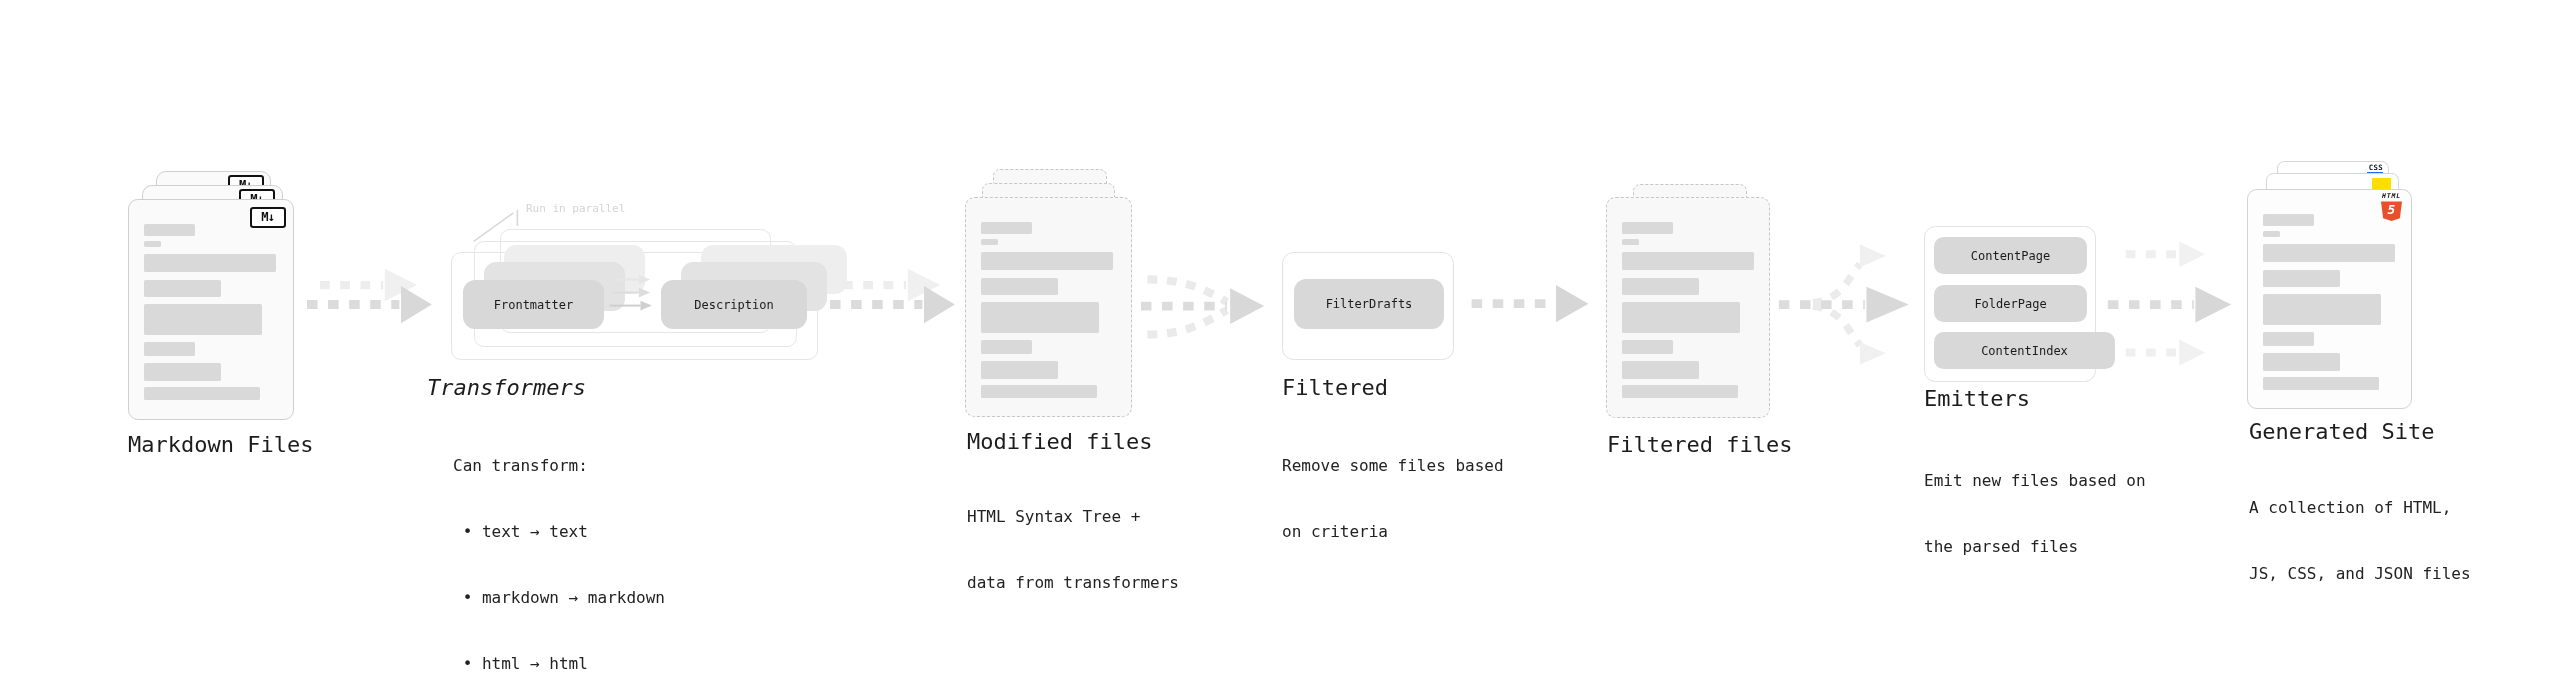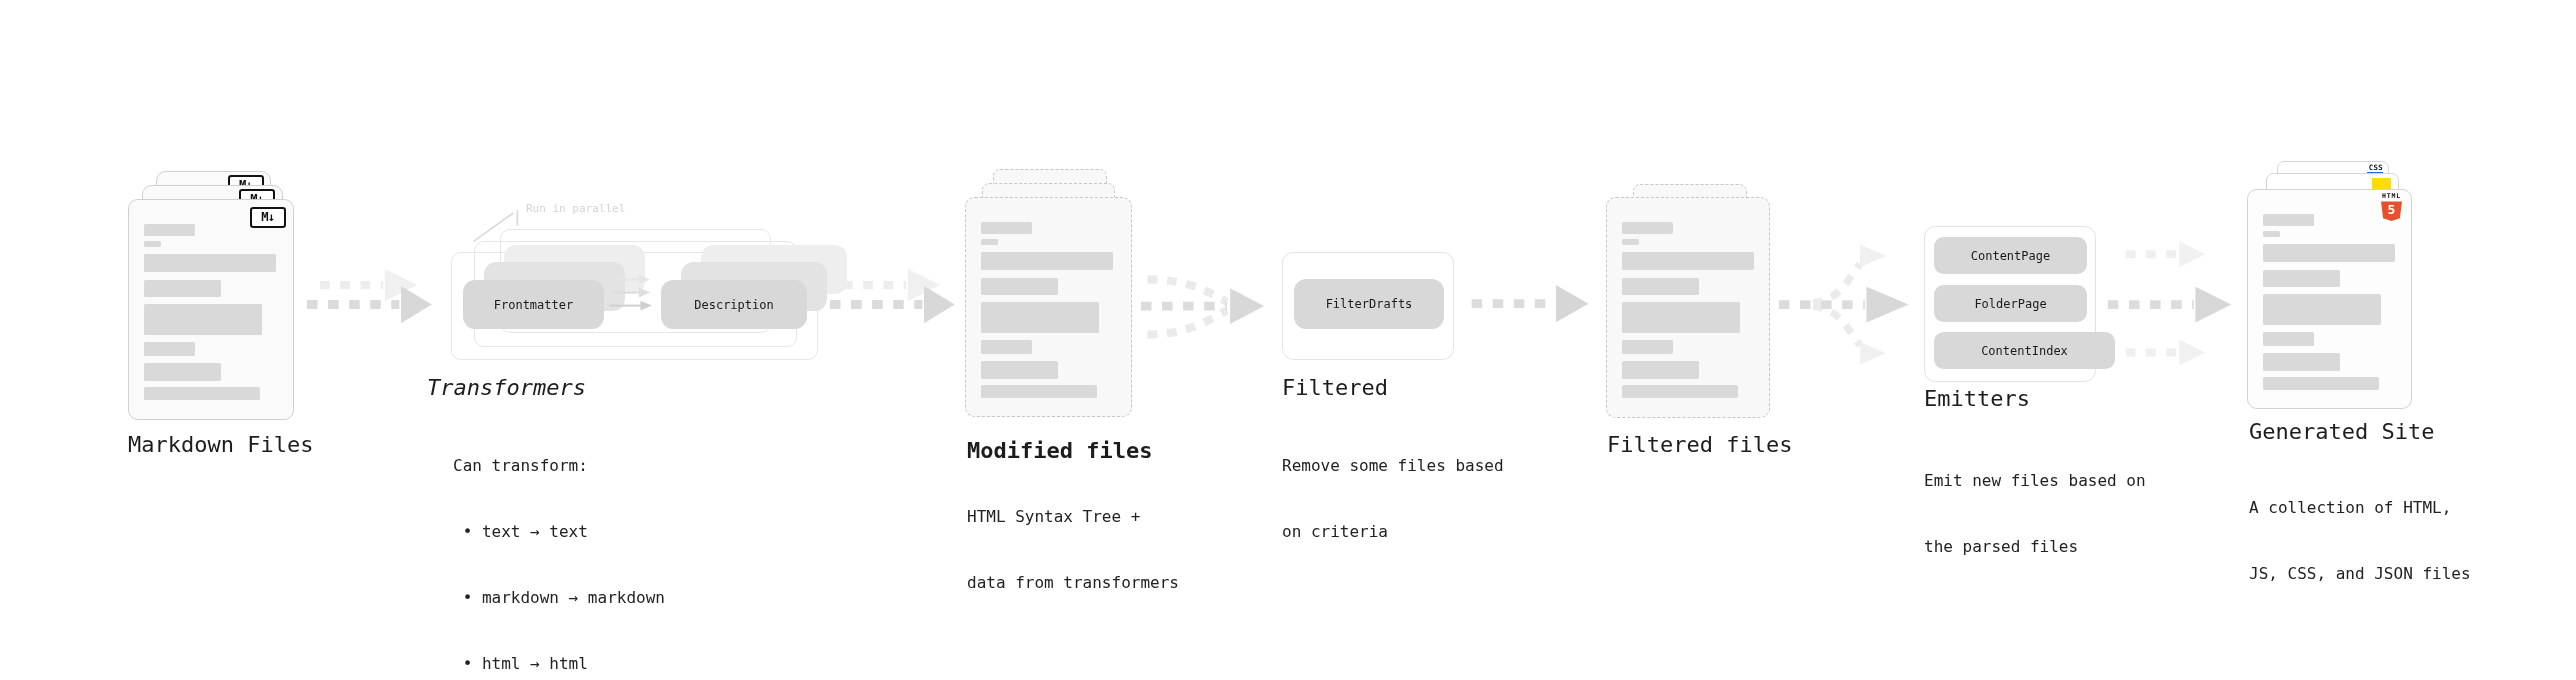--- a/index.html
+++ b/index.html
@@ -125,21 +125,21 @@
           <div class="bar" style="width: 51px; height: 11.4px; margin-top: 0px;"></div>
           <div class="bar" style="width: 17px; height: 5.7px; margin-top: 5.7px;"></div>
           <div class="bar" style="width: 132px; height: 18px; margin-top: 7.3px;"></div>
           <div class="bar" style="width: 77px; height: 17px; margin-top: 7.3px;"></div>
           <div class="bar" style="width: 118px; height: 31px; margin-top: 7.3px;"></div>
           <div class="bar" style="width: 51px; height: 14px; margin-top: 7.3px;"></div>
           <div class="bar" style="width: 77px; height: 18px; margin-top: 6.5px;"></div>
           <div class="bar" style="width: 116px; height: 12.2px; margin-top: 6.5px;"></div>
         </div>
     </div>
-    <div class="title" style="left:967px;top:438px;font-weight:bold;">Modified files</div>
+    <div class="title" style="left:967px;top:429px;">Modified files</div>
     <div class="body-text" style="left:967px;top:462px;">
       <div>HTML Syntax Tree +</div>
       <div>data from transformers</div>
     </div>
   </div>
 
   <svg class="abs" style="left:1136px;top:268px;" width="138" height="77" viewBox="0 0 170 95">
     <path d="M14 14 C62 14 88 28 112 42" stroke="#eaeaea" stroke-width="10" stroke-dasharray="12 12" fill="none"></path>
     <path d="M14 82 C62 82 88 66 112 52" stroke="#eaeaea" stroke-width="10" stroke-dasharray="12 12" fill="none"></path>
     <path d="M6 47 H112" stroke="#dcdcdc" stroke-width="11" stroke-dasharray="13 13" fill="none"></path>
@@ -212,21 +212,21 @@
     <div class="file" style="left:2277px;top:161px;width:112px;height:57px;border-radius:7.3px;background:#fff;border-color:#d6d6d6;">
       <div class="css-badge" style="right:4.9px;top:2.4px;">
         <div class="css-txt">CSS</div>
         <div class="css-bar"></div>
       </div>
     </div>
     <div class="file" style="left:2266px;top:173px;width:133px;height:57px;border-radius:7.3px;background:#fff;border-color:#d6d6d6;">
       <div class="js-badge" style="right:7.3px;top:4.1px;width:18.7px;height:11.4px;"></div>
     </div>
     <div class="file plain" style="left:2247px;top:189px;width:165px;height:220px;">
-      <div class="html5-logo" style="right:6.5px;top:3.3px;">
+      <div class="html5-logo" style="right:6.5px;top:3.3px;font-style:italic;">
         <div class="h5-txt">HTML</div>
         <div class="h5-shield">5</div>
       </div>
       <div class="doc-bars">
           <div class="bar" style="width: 51px; height: 11.4px; margin-top: 0px;"></div>
           <div class="bar" style="width: 17px; height: 5.7px; margin-top: 5.7px;"></div>
           <div class="bar" style="width: 132px; height: 18px; margin-top: 7.3px;"></div>
           <div class="bar" style="width: 77px; height: 17px; margin-top: 7.3px;"></div>
           <div class="bar" style="width: 118px; height: 31px; margin-top: 7.3px;"></div>
           <div class="bar" style="width: 51px; height: 14px; margin-top: 7.3px;"></div>

